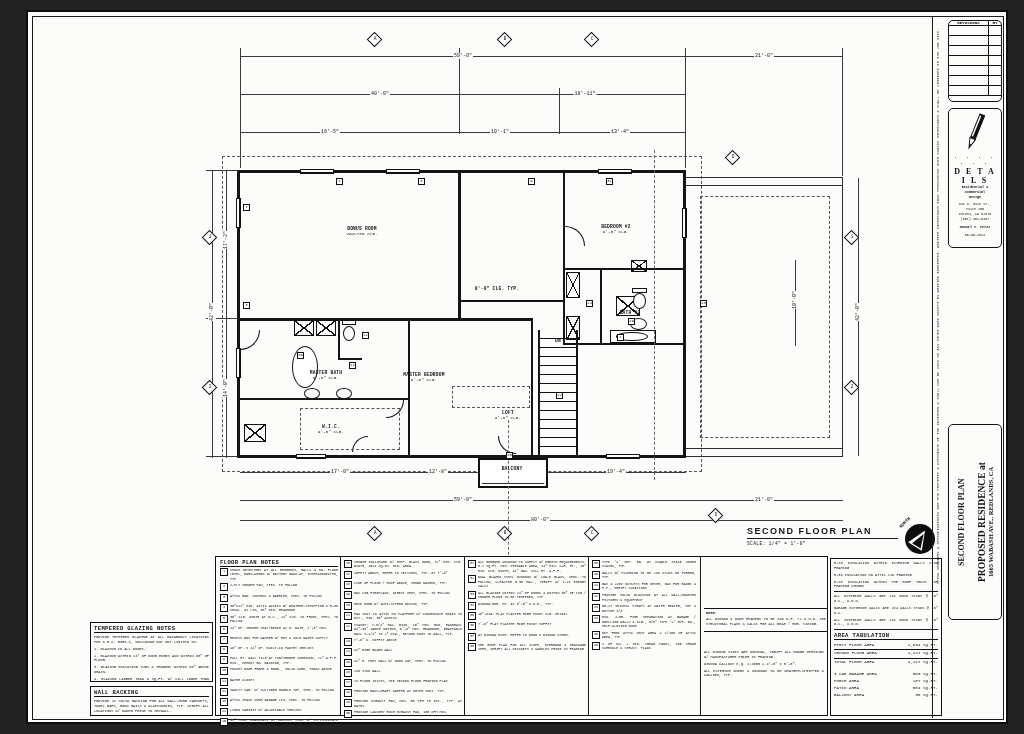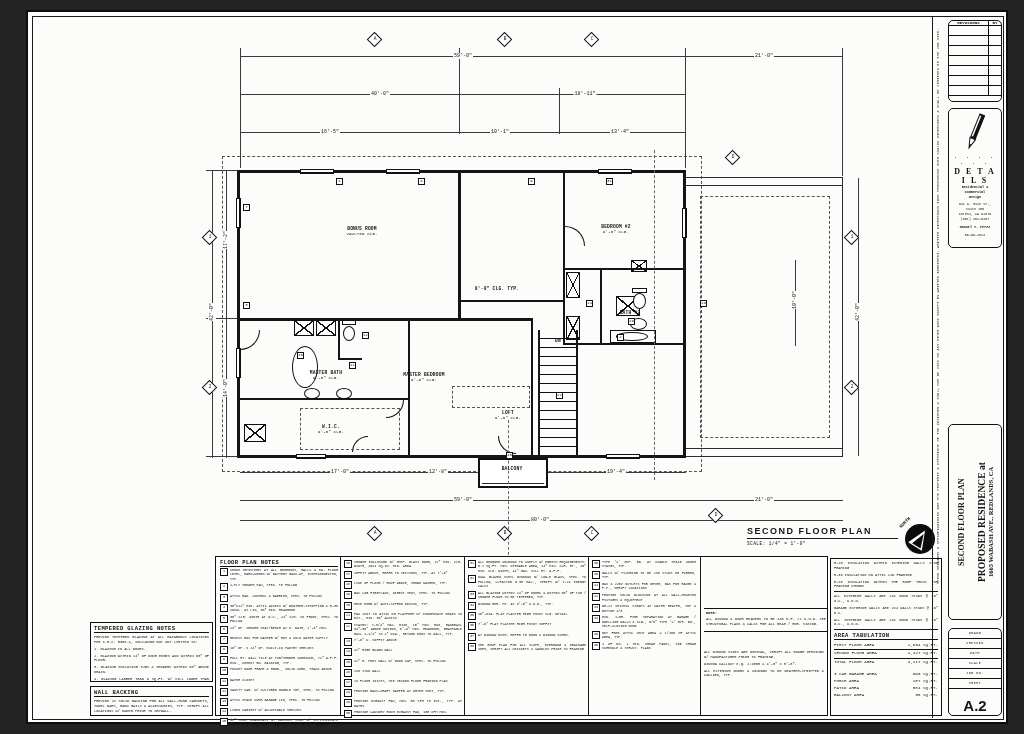--- a/index.html
+++ b/index.html
@@ -663,26 +663,14 @@
   <div class="tb-box" style="left:948px;top:424px;width:54px;height:196px;">
     <div class="proj">
       <div class="rot" style="font-size:8px;">SECOND FLOOR PLAN</div>
       <div style="display:flex;">
         <div class="rot" style="font-size:9.5px;">PROPOSED RESIDENCE at</div>
         <div class="rot" style="font-size:6.5px;">1665 WABASH AVE., REDLANDS, CA</div>
       </div>
     </div>
   </div>
 
-  <div class="tb-box" style="left:948px;top:628px;width:54px;height:88px;">
-    <div>
-        <div class="srow">DRAWN</div>
-        <div class="srow">CHECKED</div>
-        <div class="srow">DATE</div>
-        <div class="srow">SCALE</div>
-        <div class="srow">JOB NO.</div>
-        <div class="srow">SHEET</div>
-      </div>
-    <div class="sheetnum">A.2</div>
-
-  </div>
 
 </div>
 
 </body></html>

